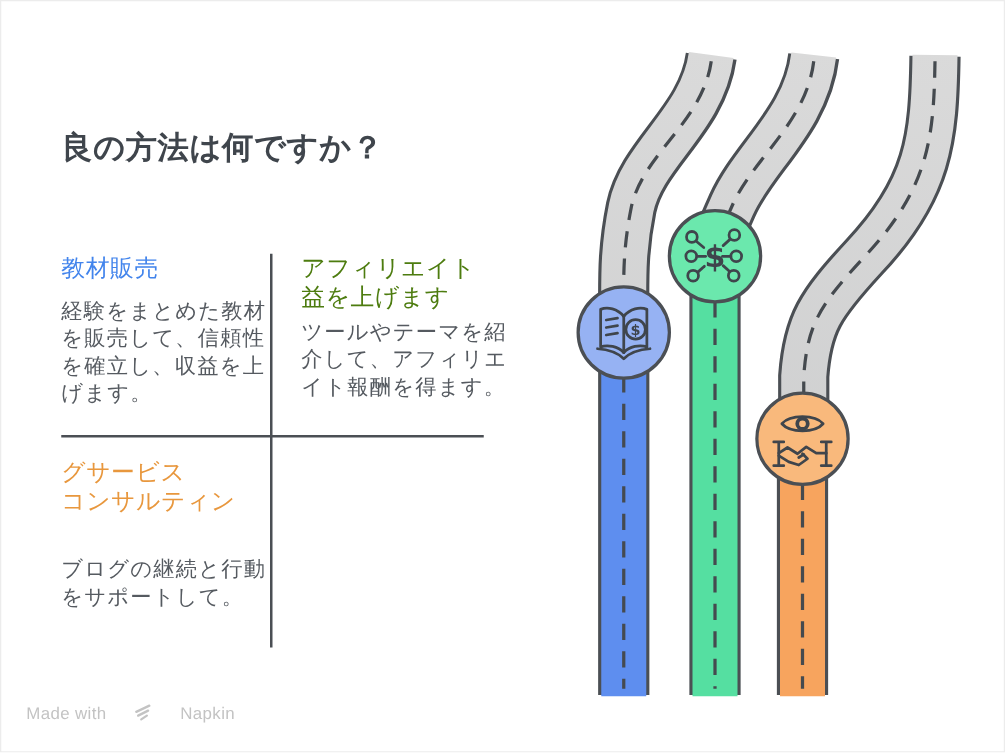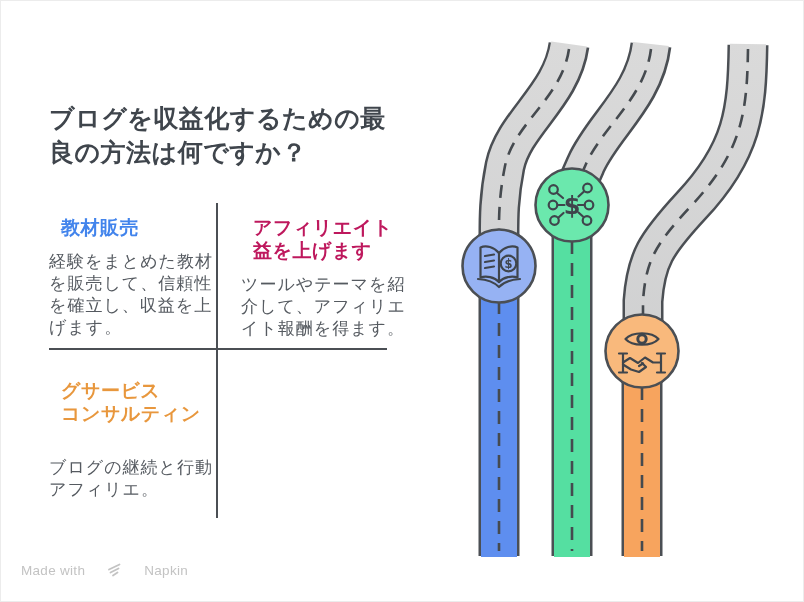--- a/index.html
+++ b/index.html
@@ -10,23 +10,23 @@
   }
   .title{
     position:absolute;left:48px;top:100px;width:380px;
     font-size:25px;line-height:34px;font-weight:bold;color:#3f454c;
     letter-spacing:0.5px;
   }
   .cell{position:absolute;}
   .cell-1{left:48px;top:203px;width:170px;}
   .cell-2{left:240px;top:203px;width:165px;}
   .cell-3{left:48px;top:366px;width:175px;}
-  .cell h3{margin:12px;font-size:19px;line-height:23px;font-weight:bold;letter-spacing:0.5px;}
+  .cell h3{margin:0;font-size:19px;line-height:23px;font-weight:normal;letter-spacing:0.5px;}
   .cell-1 h3{color:#4284ec;}
-  .cell-2 h3{color:#be185d;}
+  .cell-2 h3{color:#4d7c0f;}
   .cell-3 h3{color:#e8973d;}
   .cell .body{margin-top:11px;font-size:17px;line-height:22px;color:#555a60;letter-spacing:1px;}
   .cell-2 .body{margin-top:5px;}
   .cell-3 .body{margin-top:32px;}
   .v-divider{position:absolute;left:215px;top:202px;width:2px;height:315px;background:#4b4f54;}
   .h-divider{position:absolute;left:48px;top:347px;width:338px;height:2px;background:#4b4f54;}
   .roadmap{position:absolute;left:438px;top:40px;}
   .footer{
     position:absolute;left:20px;top:562px;display:flex;align-items:flex-end;gap:22px;
     font-size:13.5px;color:#c3c3c3;letter-spacing:0.3px;
@@ -38,21 +38,20 @@
   .icon-line{fill:none;stroke-width:2.2;stroke-linecap:round;stroke-linejoin:round;}
   .icon-line-bold{fill:none;stroke-width:3;stroke-linecap:round;stroke-linejoin:round;}
   .icon-dollar{font-family:"DejaVu Sans","Liberation Sans",sans-serif;font-weight:bold;}
 </style>
 </head>
 <body>
 
 <div class="page">
 
   <div class="title">
-    <div>ブログを収益化するための最</div>
     <div>良の方法は何ですか？</div>
   </div>
 
   <div class="v-divider"></div>
   <div class="h-divider"></div>
 
   <div class="cell cell-1">
     <h3>
       <div>教材販売</div>
     </h3>
@@ -76,21 +75,21 @@
     </div>
   </div>
 
   <div class="cell cell-3">
     <h3>
       <div>グサービス</div>
       <div>コンサルティン</div>
     </h3>
     <div class="body">
       <div>ブログの継続と行動</div>
-      <div>アフィリエ。</div>
+      <div>をサポートして。</div>
     </div>
   </div>
 
   <svg class="roadmap" width="366" height="522" viewBox="438 40 366 522" xmlns="http://www.w3.org/2000/svg">
     <defs>
       <linearGradient id="grayGrad" x1="0" y1="40" x2="0" y2="560" gradientUnits="userSpaceOnUse">
         <stop offset="0" stop-color="#dadada"></stop>
         <stop offset="1" stop-color="#c9cacb"></stop>
       </linearGradient>
     </defs>

